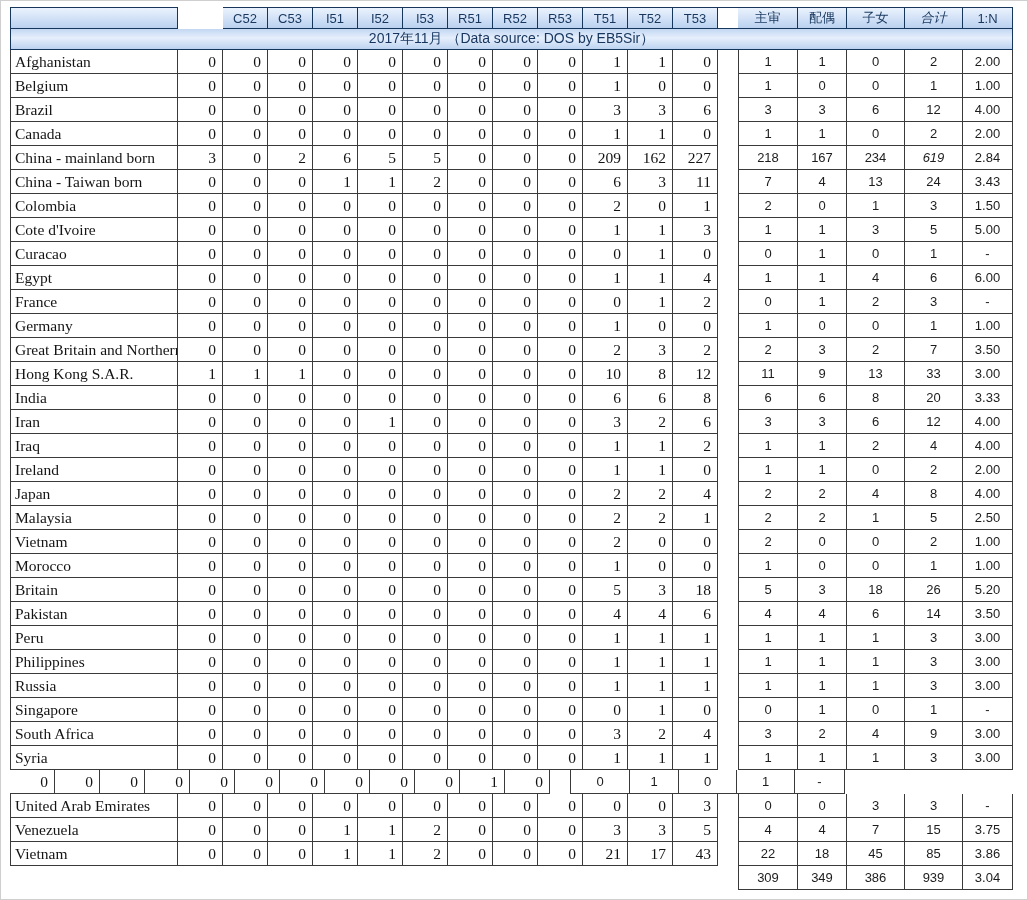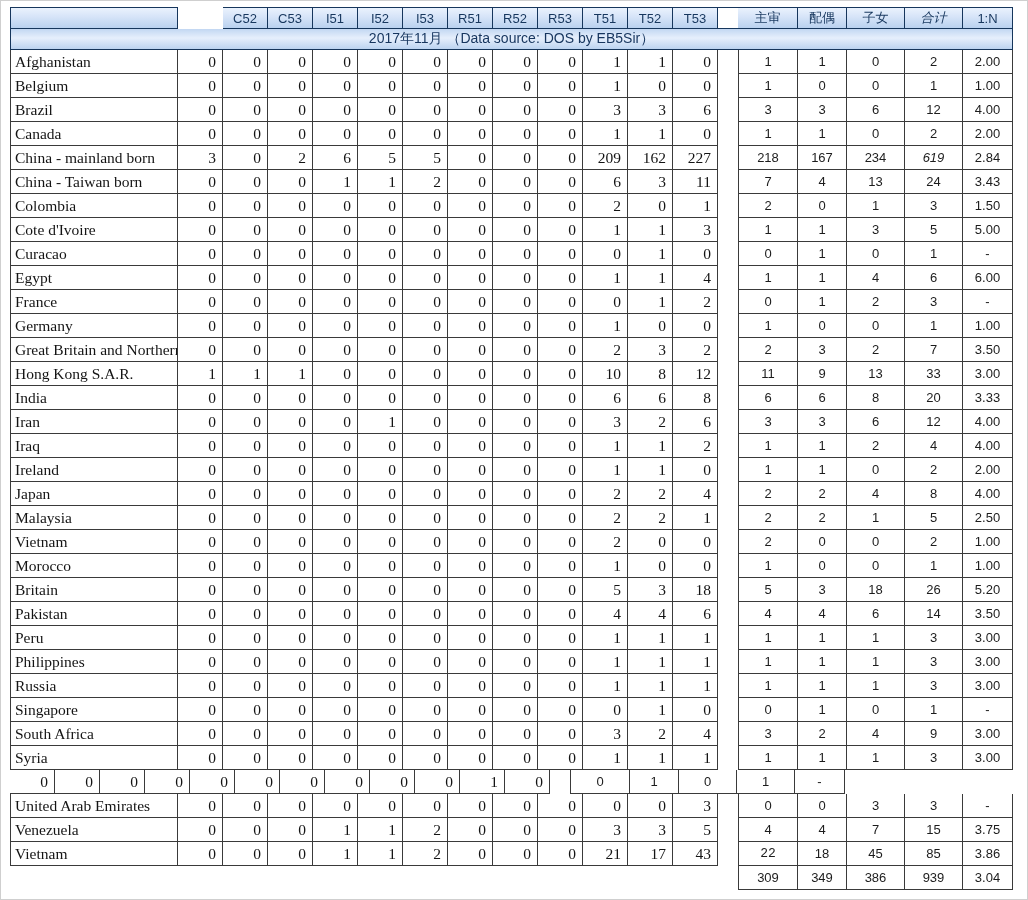--- a/index.html
+++ b/index.html
@@ -779,21 +779,21 @@
         <div class="c num">1</div>
         <div class="c num">1</div>
         <div class="c num">2</div>
         <div class="c num">0</div>
         <div class="c num">0</div>
         <div class="c num">0</div>
         <div class="c num">21</div>
         <div class="c num">17</div>
         <div class="c num">43</div>
         <div class="c gap"></div>
-        <div class="c sum first" style="width: 60px; font-family: Liberation Mono, monospace;">22</div>
+        <div class="c sum first" style="width: 60px;">22</div>
         <div class="c sum" style="width: 49px;">18</div>
         <div class="c sum" style="width: 58px;">45</div>
         <div class="c sum" style="width: 58px;">85</div>
         <div class="c sum" style="width: 50px;">3.86</div>
       </div>
       <div class="row">
         <div class="c spacer"></div>
         <div class="c sum first" style="width: 60px;">309</div>
         <div class="c sum" style="width: 49px;">349</div>
         <div class="c sum" style="width: 58px;">386</div>

